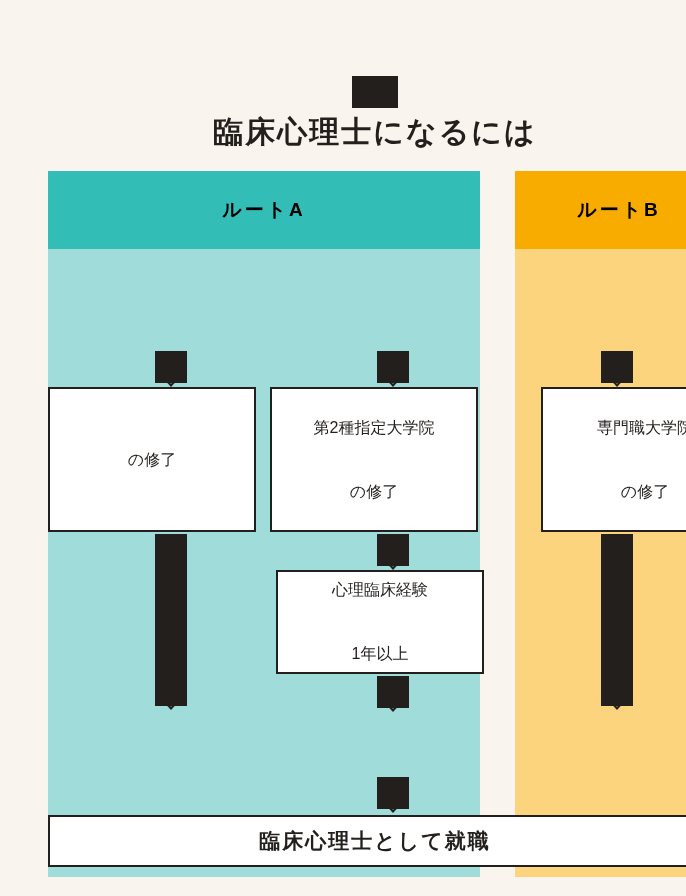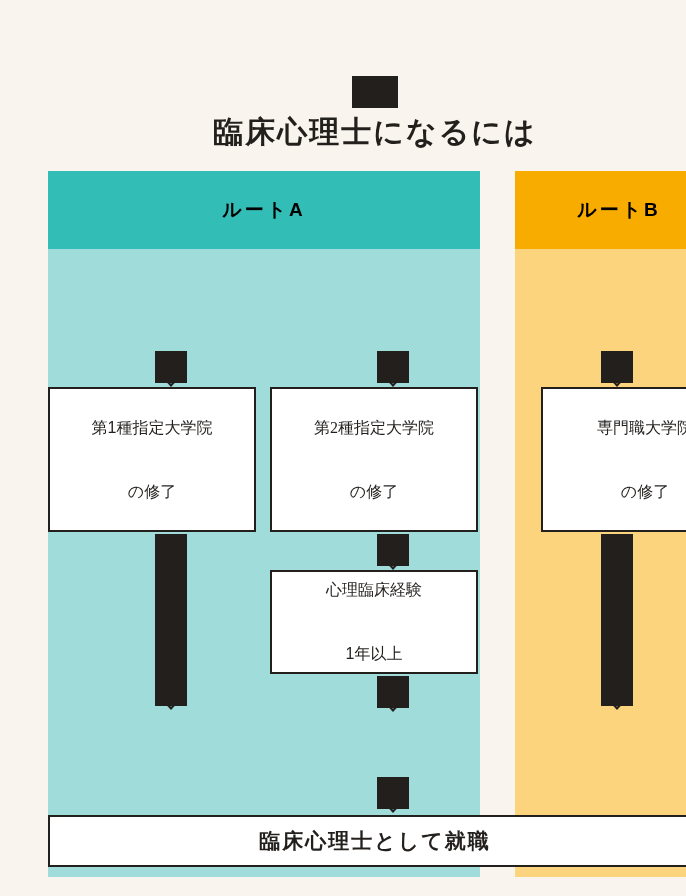--- a/index.html
+++ b/index.html
@@ -83,25 +83,25 @@
     line-height: 32px;
     color: #221F1C;
   }
   .box.wide  { font-size: 21px; font-weight: bold; letter-spacing: 2px; }
 
   
   .box-univ { left: 16px; top: 255px; width: 654px; height: 62px; }
 
   
   .box-g1 { left: 16px;  top: 355px; width: 208px; height: 145px; }
-  .box-g2 { left: 238px; top: 355px; width: 208px; height: 145px; font-family: Liberation Serif, serif; }
+  .box-g2 { left: 238px; top: 355px; width: 208px; height: 145px; }
   .box-g3 { left: 462px; top: 355px; width: 208px; height: 145px; margin-left: 47px; }
 
   
-  .box-exp { left: 238px; top: 538px; width: 208px; height: 104px; }
+  .box-exp { left: 244px; top: 538px; width: 208px; height: 104px; }
 
   
   .box-exam { left: 16px; top: 681px; width: 654px; height: 62px; }
 
   
   .box-job { left: 16px; top: 783px; width: 654px; height: 52px; }
 
   
   .arrow {
     position: absolute;
@@ -152,21 +152,20 @@
   <div class="band band-b">
     <div class="band-head">ルートB</div>
   </div>
 
 
   <div class="arrow ar-u1"></div>
   <div class="arrow ar-u2"></div>
   <div class="arrow ar-u3"></div>
 
   <div class="box box-g1">
-    <span>第1種指定大学院</span>
     <span>の修了</span>
   </div>
   <div class="box box-g2">
     <span>第2種指定大学院</span>
     <span>の修了</span>
   </div>
   <div class="box box-g3">
     <span>専門職大学院</span>
     <span>の修了</span>
   </div>

